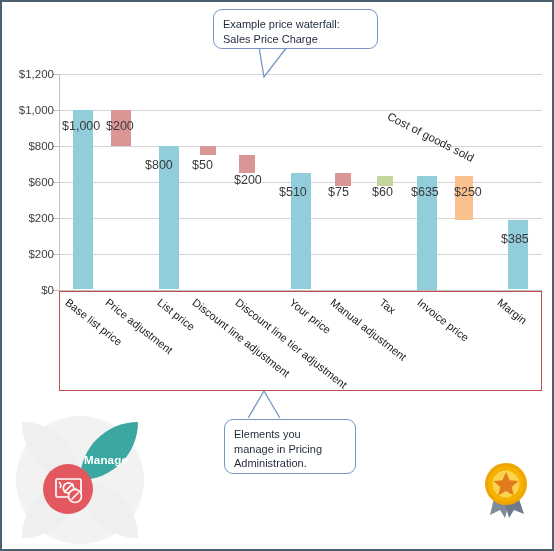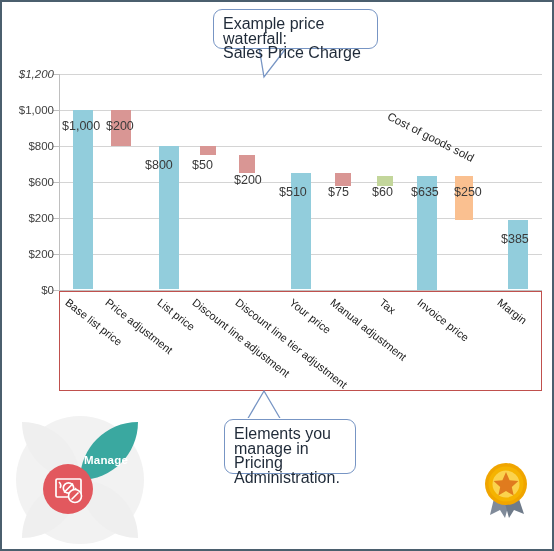--- a/index.html
+++ b/index.html
@@ -41,21 +41,21 @@
 
   
   #red-box{
     position:absolute;left:57px;top:289px;width:483px;height:100px;
     border:1.5px solid #c0504d;box-sizing:border-box;background:transparent;
   }
 
   
   .callout{
     position:absolute;border:1.3px solid #7795c4;border-radius:9px;
-    background:#ffffff;color:#1f2a38;font-size:16px;line-height:14.5px;
+    background:#ffffff;color:#1f2a38;font-size:11px;line-height:14.5px;
     padding:7px 9px;box-sizing:border-box;
   }
   .callout-txt{white-space:pre-line;}
   .ptr{position:absolute;overflow:visible;}
 
   
   #pinwheel{position:absolute;left:8px;top:408px;width:140px;height:140px;}
   #manage-label{
     position:absolute;left:82px;top:452px;font-size:11.5px;font-weight:bold;
     color:#ffffff;letter-spacing:.2px;
@@ -85,21 +85,21 @@
         <div class="gridline" style="top: 72px;"></div>
         <div class="tickmark" style="top: 72px;"></div>
       </div>
     <div class="y-axis-labels" id="y-axis">
         <div class="y-tick" style="top: 287.5px;">$0</div>
         <div class="y-tick" style="top: 251.6px;">$200</div>
         <div class="y-tick" style="top: 215.7px;">$200</div>
         <div class="y-tick" style="top: 179.8px;">$600</div>
         <div class="y-tick" style="top: 143.8px;">$800</div>
         <div class="y-tick" style="top: 107.9px;">$1,000</div>
-        <div class="y-tick" style="top: 72px; font-style: italic;">$1,200</div>
+        <div class="y-tick" style="top: 72px;">$1,200</div>
       </div>
     <div class="axis-vert"></div>
     <div id="bars-layer">
         <div class="bar" style="left: 71px; top: 107.9px; width: 20px; height: 179.6px; background: rgb(146, 205, 220);"></div>
         <div class="bar" style="left: 109px; top: 107.9px; width: 20px; height: 35.9px; background: rgb(217, 150, 148);"></div>
         <div class="bar" style="left: 157px; top: 143.8px; width: 20px; height: 143.7px; background: rgb(146, 205, 220);"></div>
         <div class="bar" style="left: 198px; top: 143.8px; width: 16px; height: 9px; background: rgb(217, 150, 148);"></div>
         <div class="bar" style="left: 237px; top: 152.8px; width: 16px; height: 18px; background: rgb(217, 150, 148);"></div>
         <div class="bar" style="left: 289px; top: 170.8px; width: 20px; height: 116.7px; background: rgb(146, 205, 220);"></div>
         <div class="bar" style="left: 333px; top: 170.8px; width: 16px; height: 13.5px; background: rgb(217, 150, 148);"></div>

